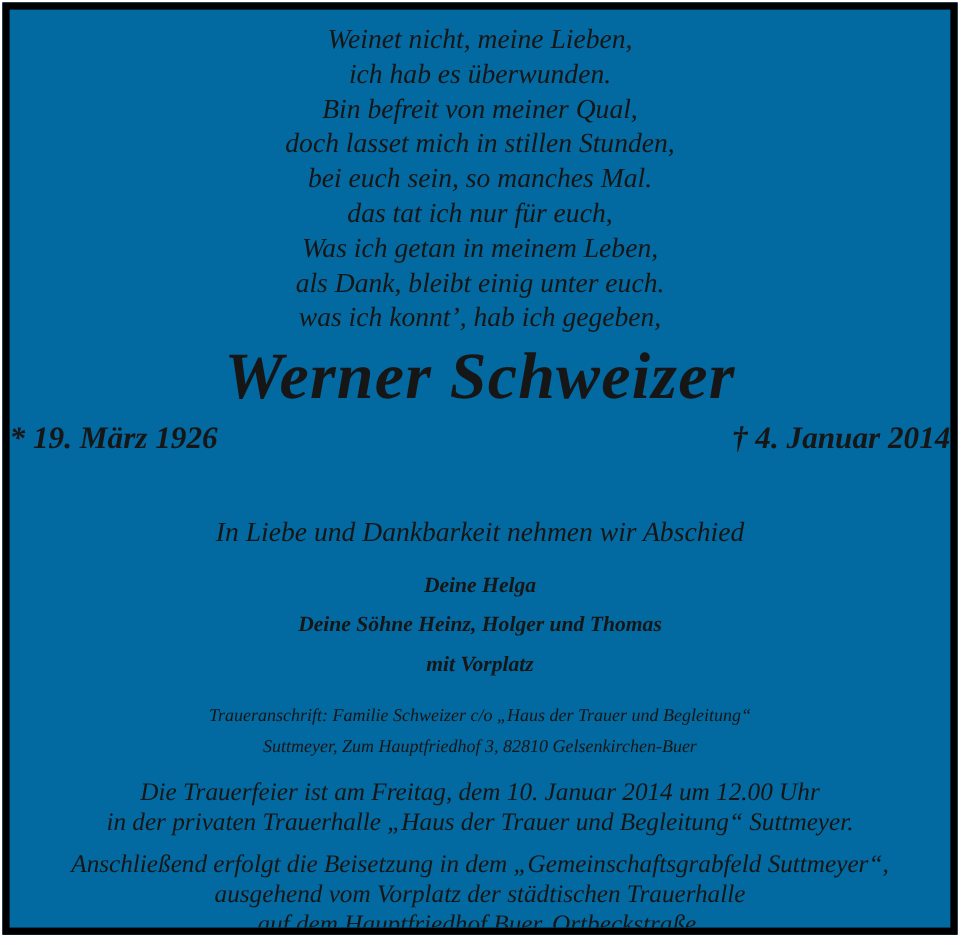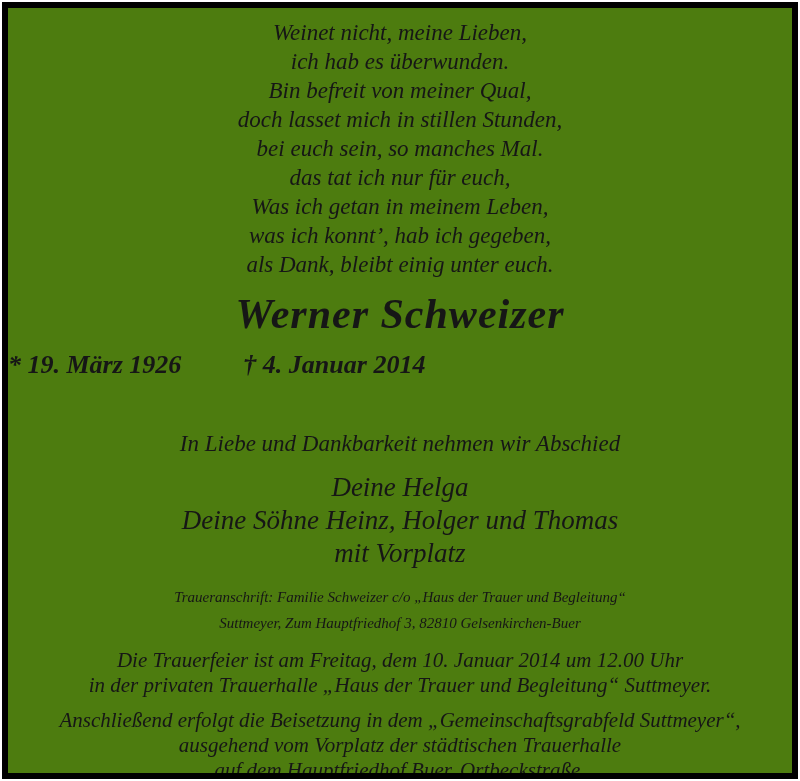--- a/index.html
+++ b/index.html
@@ -14,60 +14,60 @@
     overflow: hidden;
   }
   .sheet {
     position: absolute;
     left: 2px;
     top: 2px;
     right: 2px;
     bottom: 2px;
     border: 6px solid #000000;
     box-sizing: border-box;
-    background: #4d7c0f;
+    background: #0369a1;
     text-align: center;
     color: #161616;
     font-family: "Liberation Serif", serif;
     font-style: italic;
     overflow: hidden;
   }
   .line { white-space: nowrap; }
 
   .poem {
     padding-top: 10px;
     font-size: 23px;
     line-height: 29px;
   }
   .name {
     margin: 12px 0 0 0;
-    font-size: 42px;
+    font-size: 55px;
     line-height: 46px;
     font-weight: bold;
     letter-spacing: 1px;
   }
   .dates {
     margin-top: 12px;
     display: flex;
-    justify-content: flex-start;
+    justify-content: space-between;
     gap: 62px;
     font-size: 26px;
     line-height: 32px;
     font-weight: bold;
   }
   .farewell {
     margin-top: 48px;
     font-size: 23px;
     line-height: 30px;
   }
   .mourners {
     margin-top: 12px;
-    font-size: 27px;
+    font-size: 18px;
     line-height: 33px;
-    font-weight: normal;
+    font-weight: bold;
   }
   .address {
     margin-top: 14px;
     font-size: 15px;
     line-height: 26px;
   }
   .service {
     margin-top: 12px;
     font-size: 21px;
     line-height: 25px;
@@ -84,22 +84,22 @@
 <div class="sheet">
 
   <div class="poem">
     <div class="line">Weinet nicht, meine Lieben,</div>
     <div class="line">ich hab es überwunden.</div>
     <div class="line">Bin befreit von meiner Qual,</div>
     <div class="line">doch lasset mich in stillen Stunden,</div>
     <div class="line">bei euch sein, so manches Mal.</div>
     <div class="line">das tat ich nur für euch,</div>
     <div class="line">Was ich getan in meinem Leben,</div>
+    <div class="line">als Dank, bleibt einig unter euch.</div>
     <div class="line">was ich konnt’, hab ich gegeben,</div>
-    <div class="line">als Dank, bleibt einig unter euch.</div>
   </div>
 
   <div class="name line">Werner Schweizer</div>
 
   <div class="dates">
     <span class="line">* 19. März 1926</span>
     <span class="line">† 4. Januar 2014</span>
   </div>
 
   <div class="farewell line">In Liebe und Dankbarkeit nehmen wir Abschied</div>

